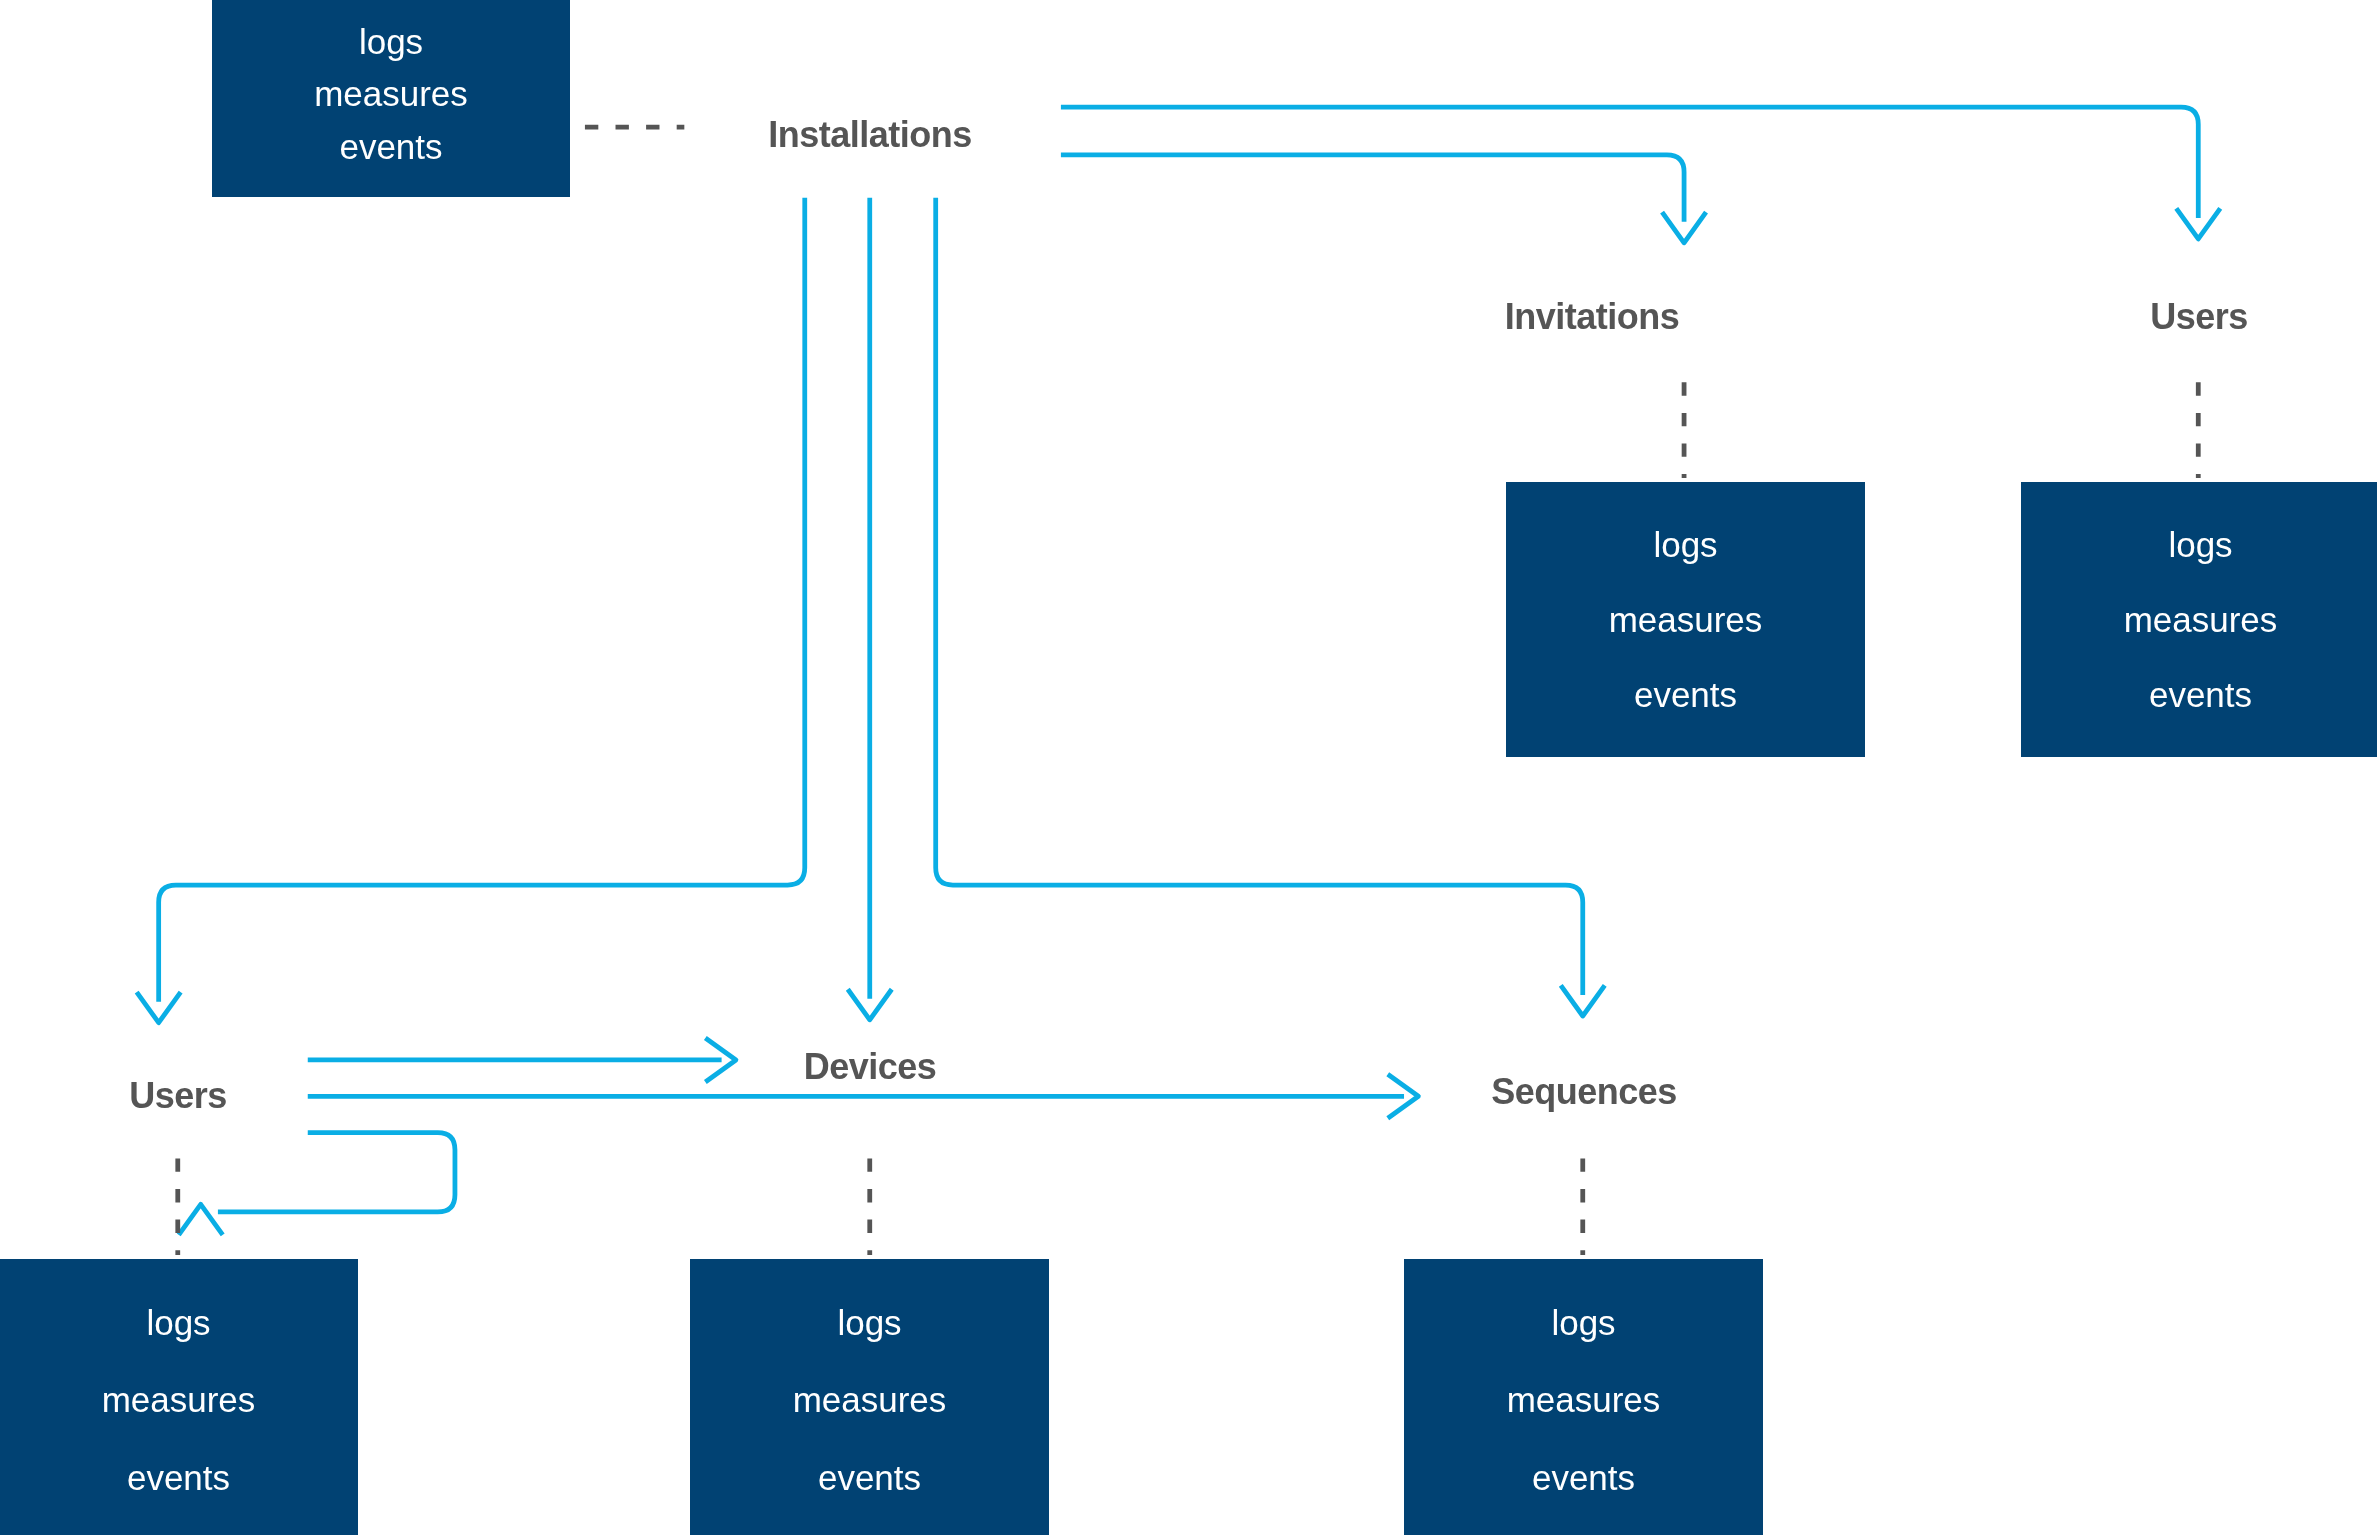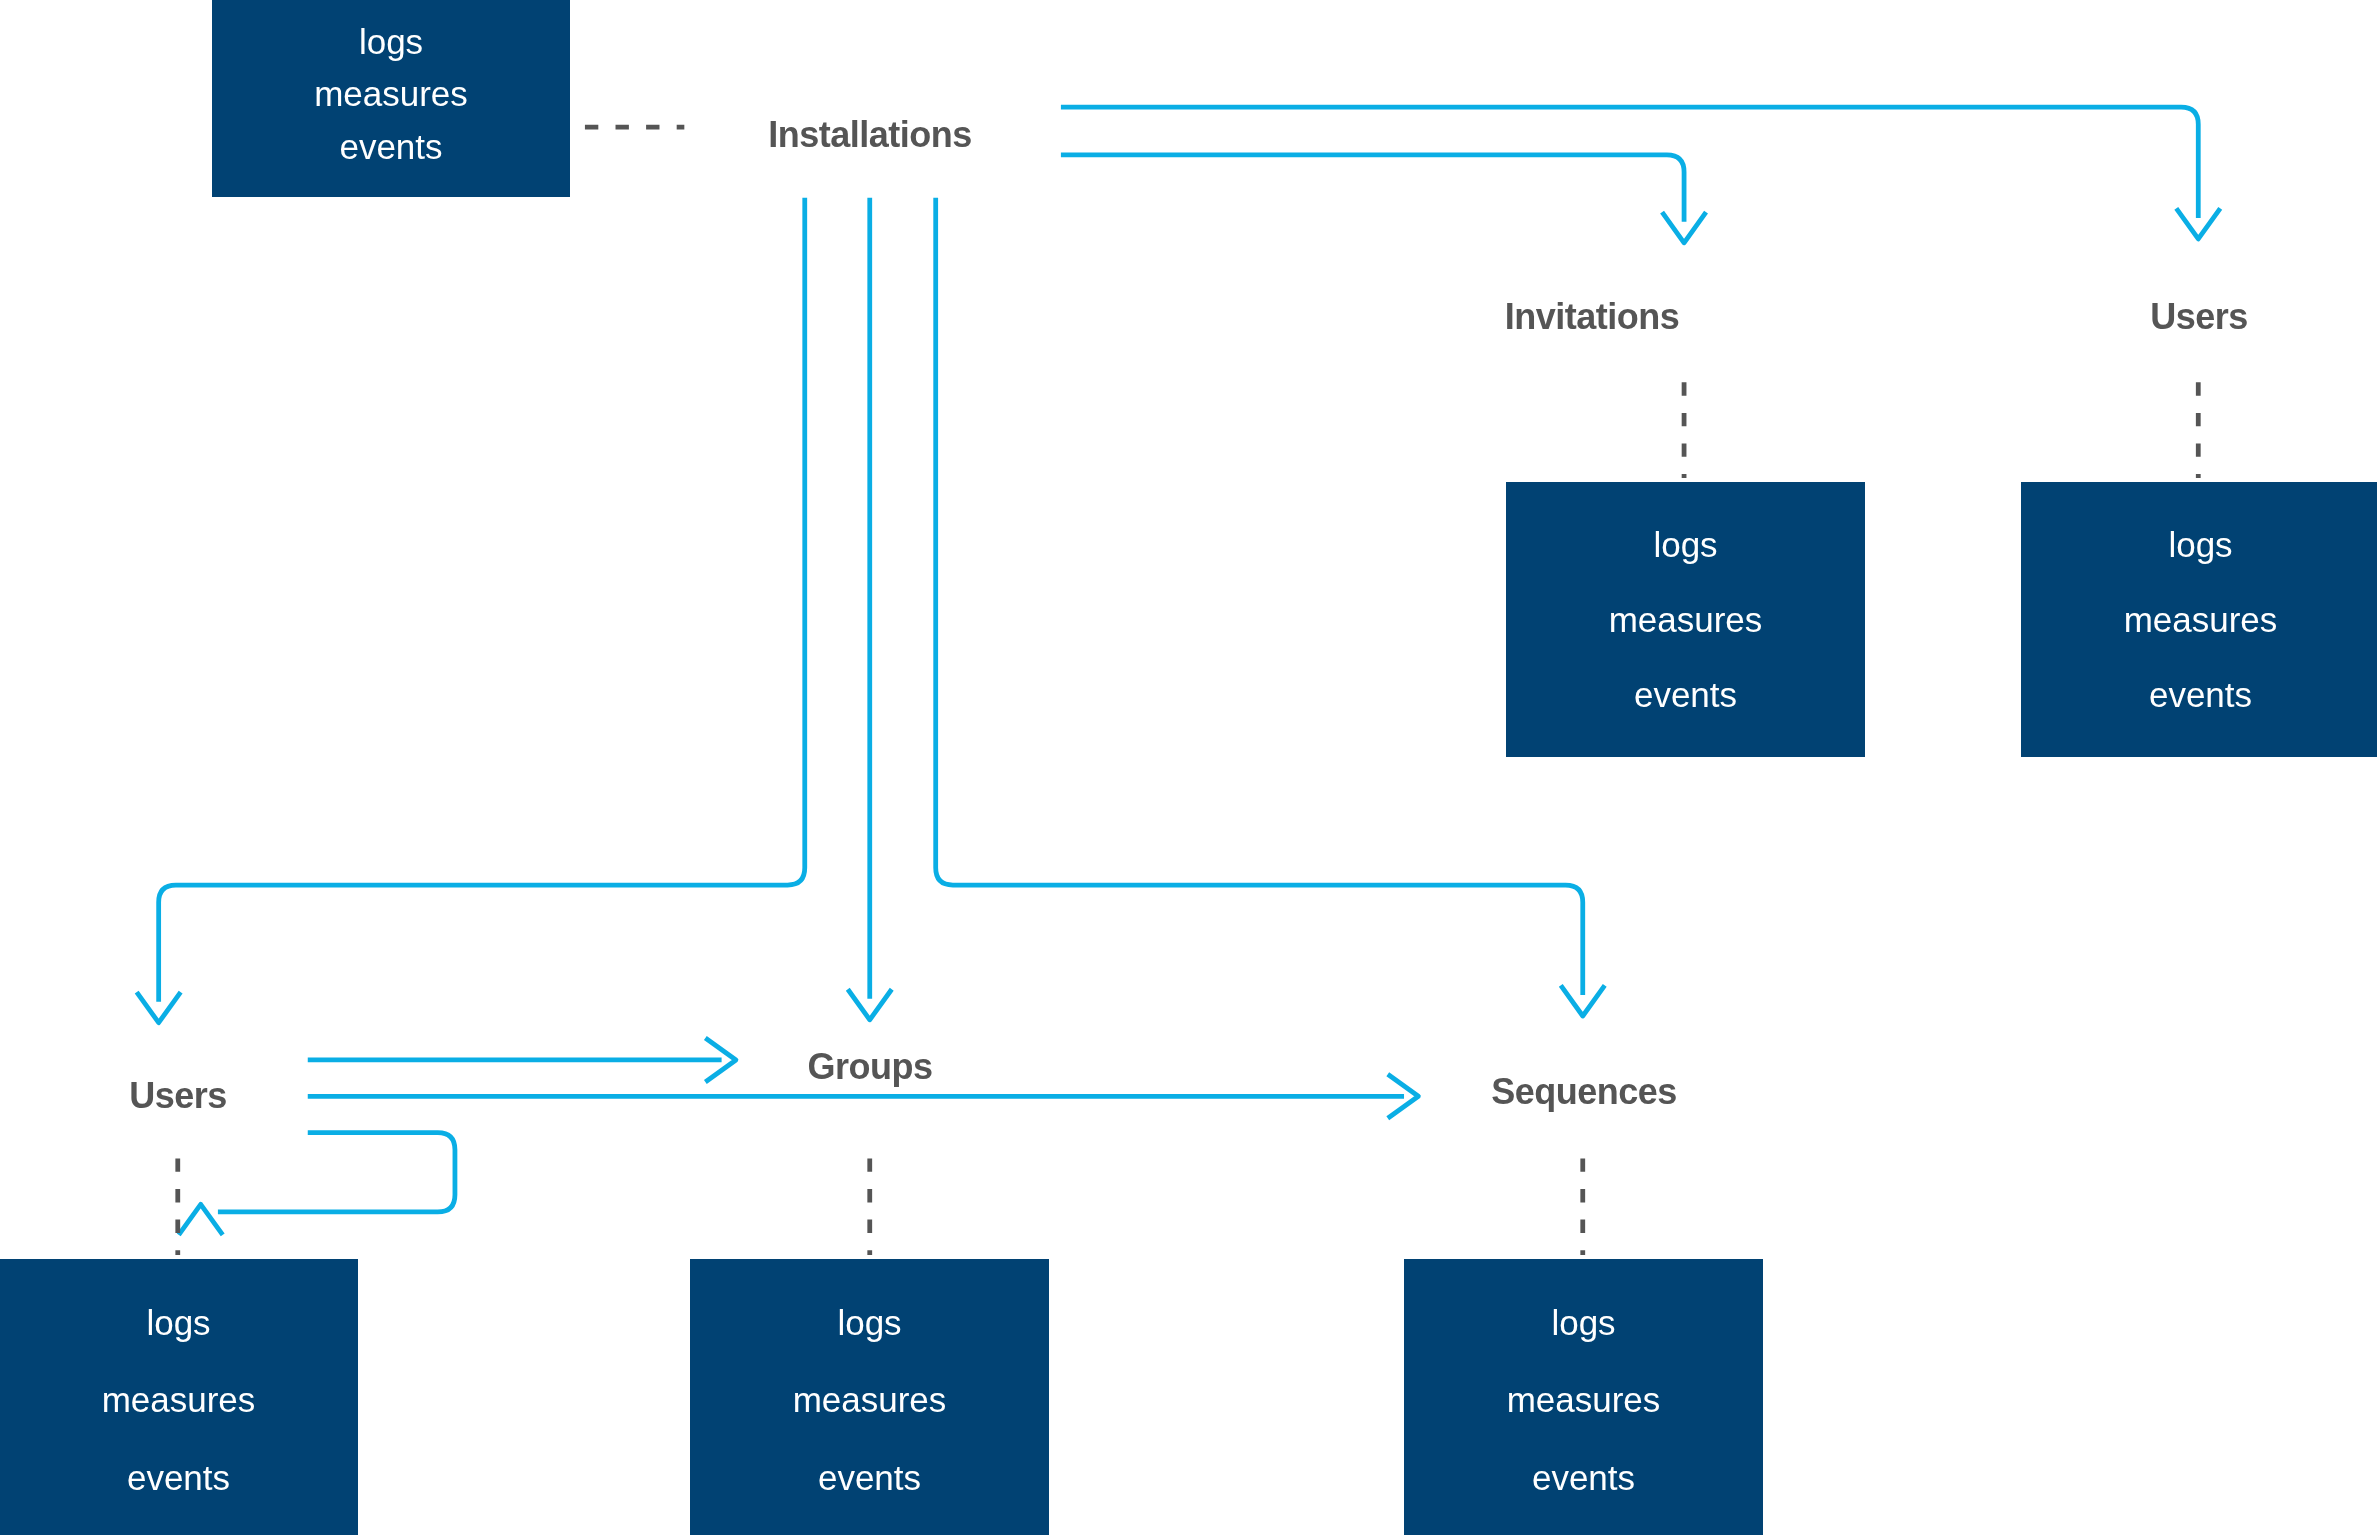--- a/index.html
+++ b/index.html
@@ -137,18 +137,18 @@
   </div>
 
   <div class="entity-label" style="left:870px; top:127px; transform:translate(-50%,-50%);">Installations</div>
 
   <div class="entity-label" style="left:1592px; top:309px; transform:translate(-50%,-50%);">Invitations</div>
 
   <div class="entity-label" style="left:2199px; top:309px; transform:translate(-50%,-50%);">Users</div>
 
   <div class="entity-label" style="left:178px; top:1088px; transform:translate(-50%,-50%);">Users</div>
 
-  <div class="entity-label" style="left:870px; top:1059px; transform:translate(-50%,-50%);">Groups</div>
+  <div class="entity-label" style="left:870px; top:1059px; transform:translate(-50%,-50%);">Devices</div>
 
   <div class="entity-label" style="left:1584px; top:1084px; transform:translate(-50%,-50%);">Sequences</div>
 
 </div>
 
 
 </body></html>

